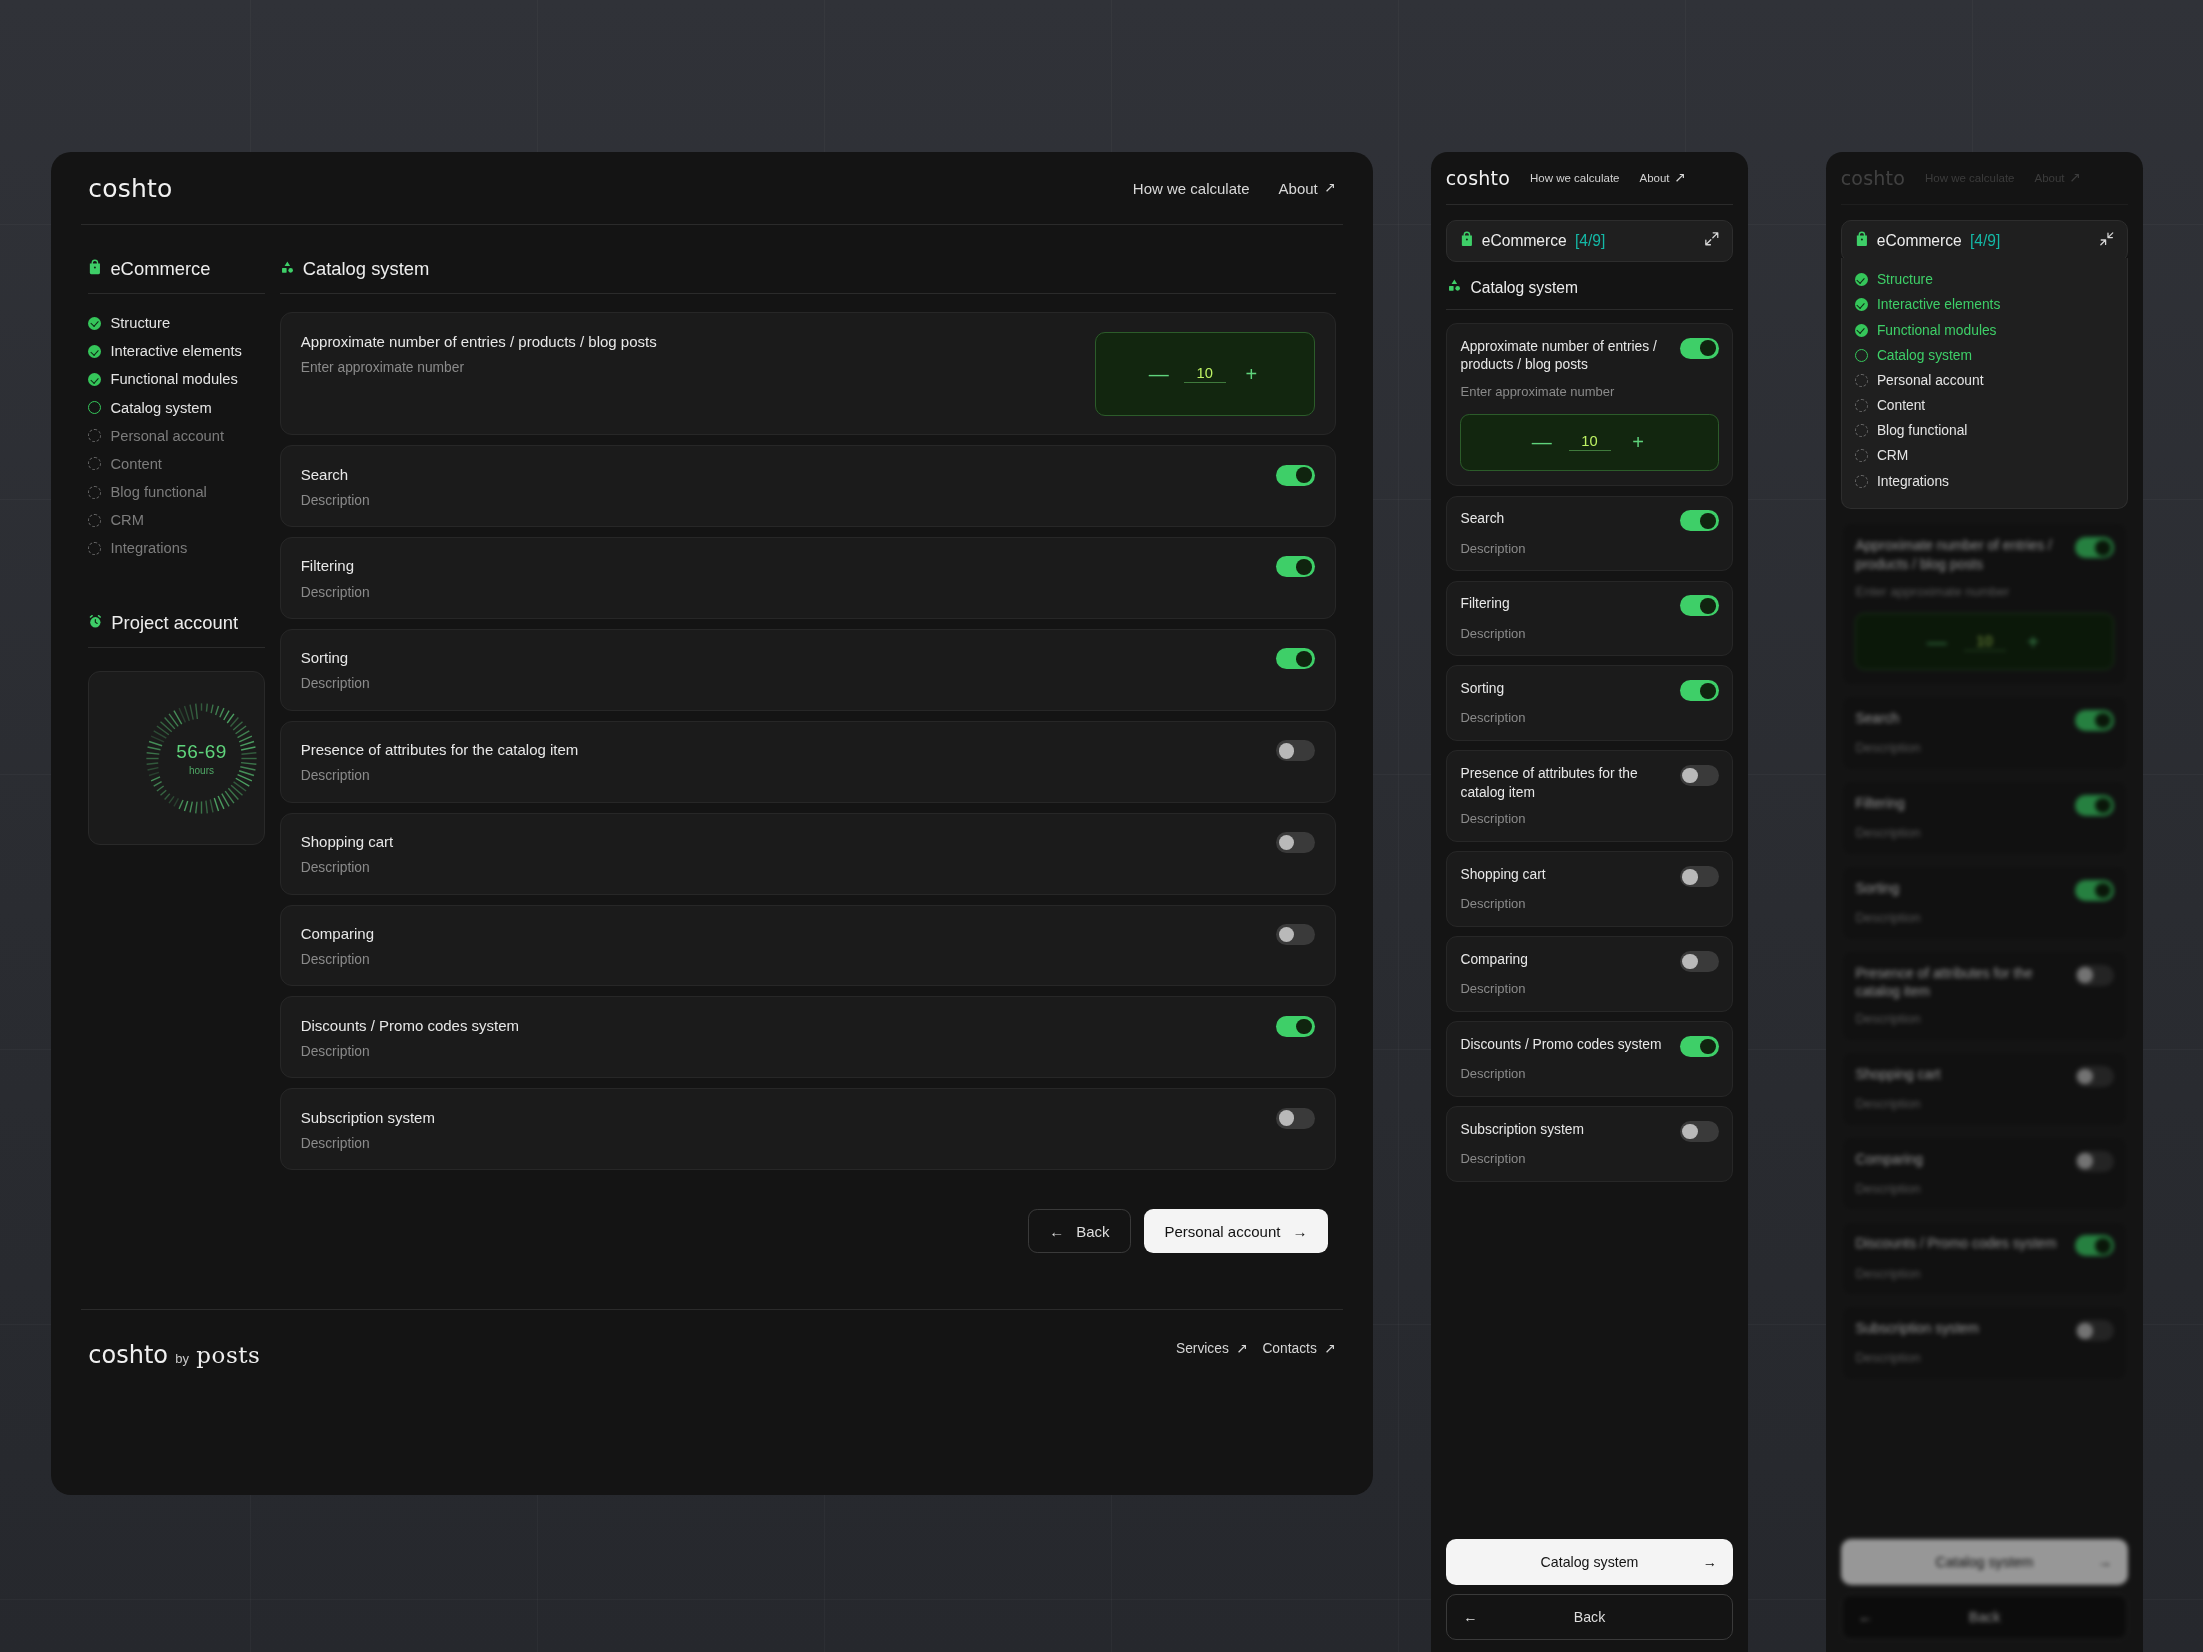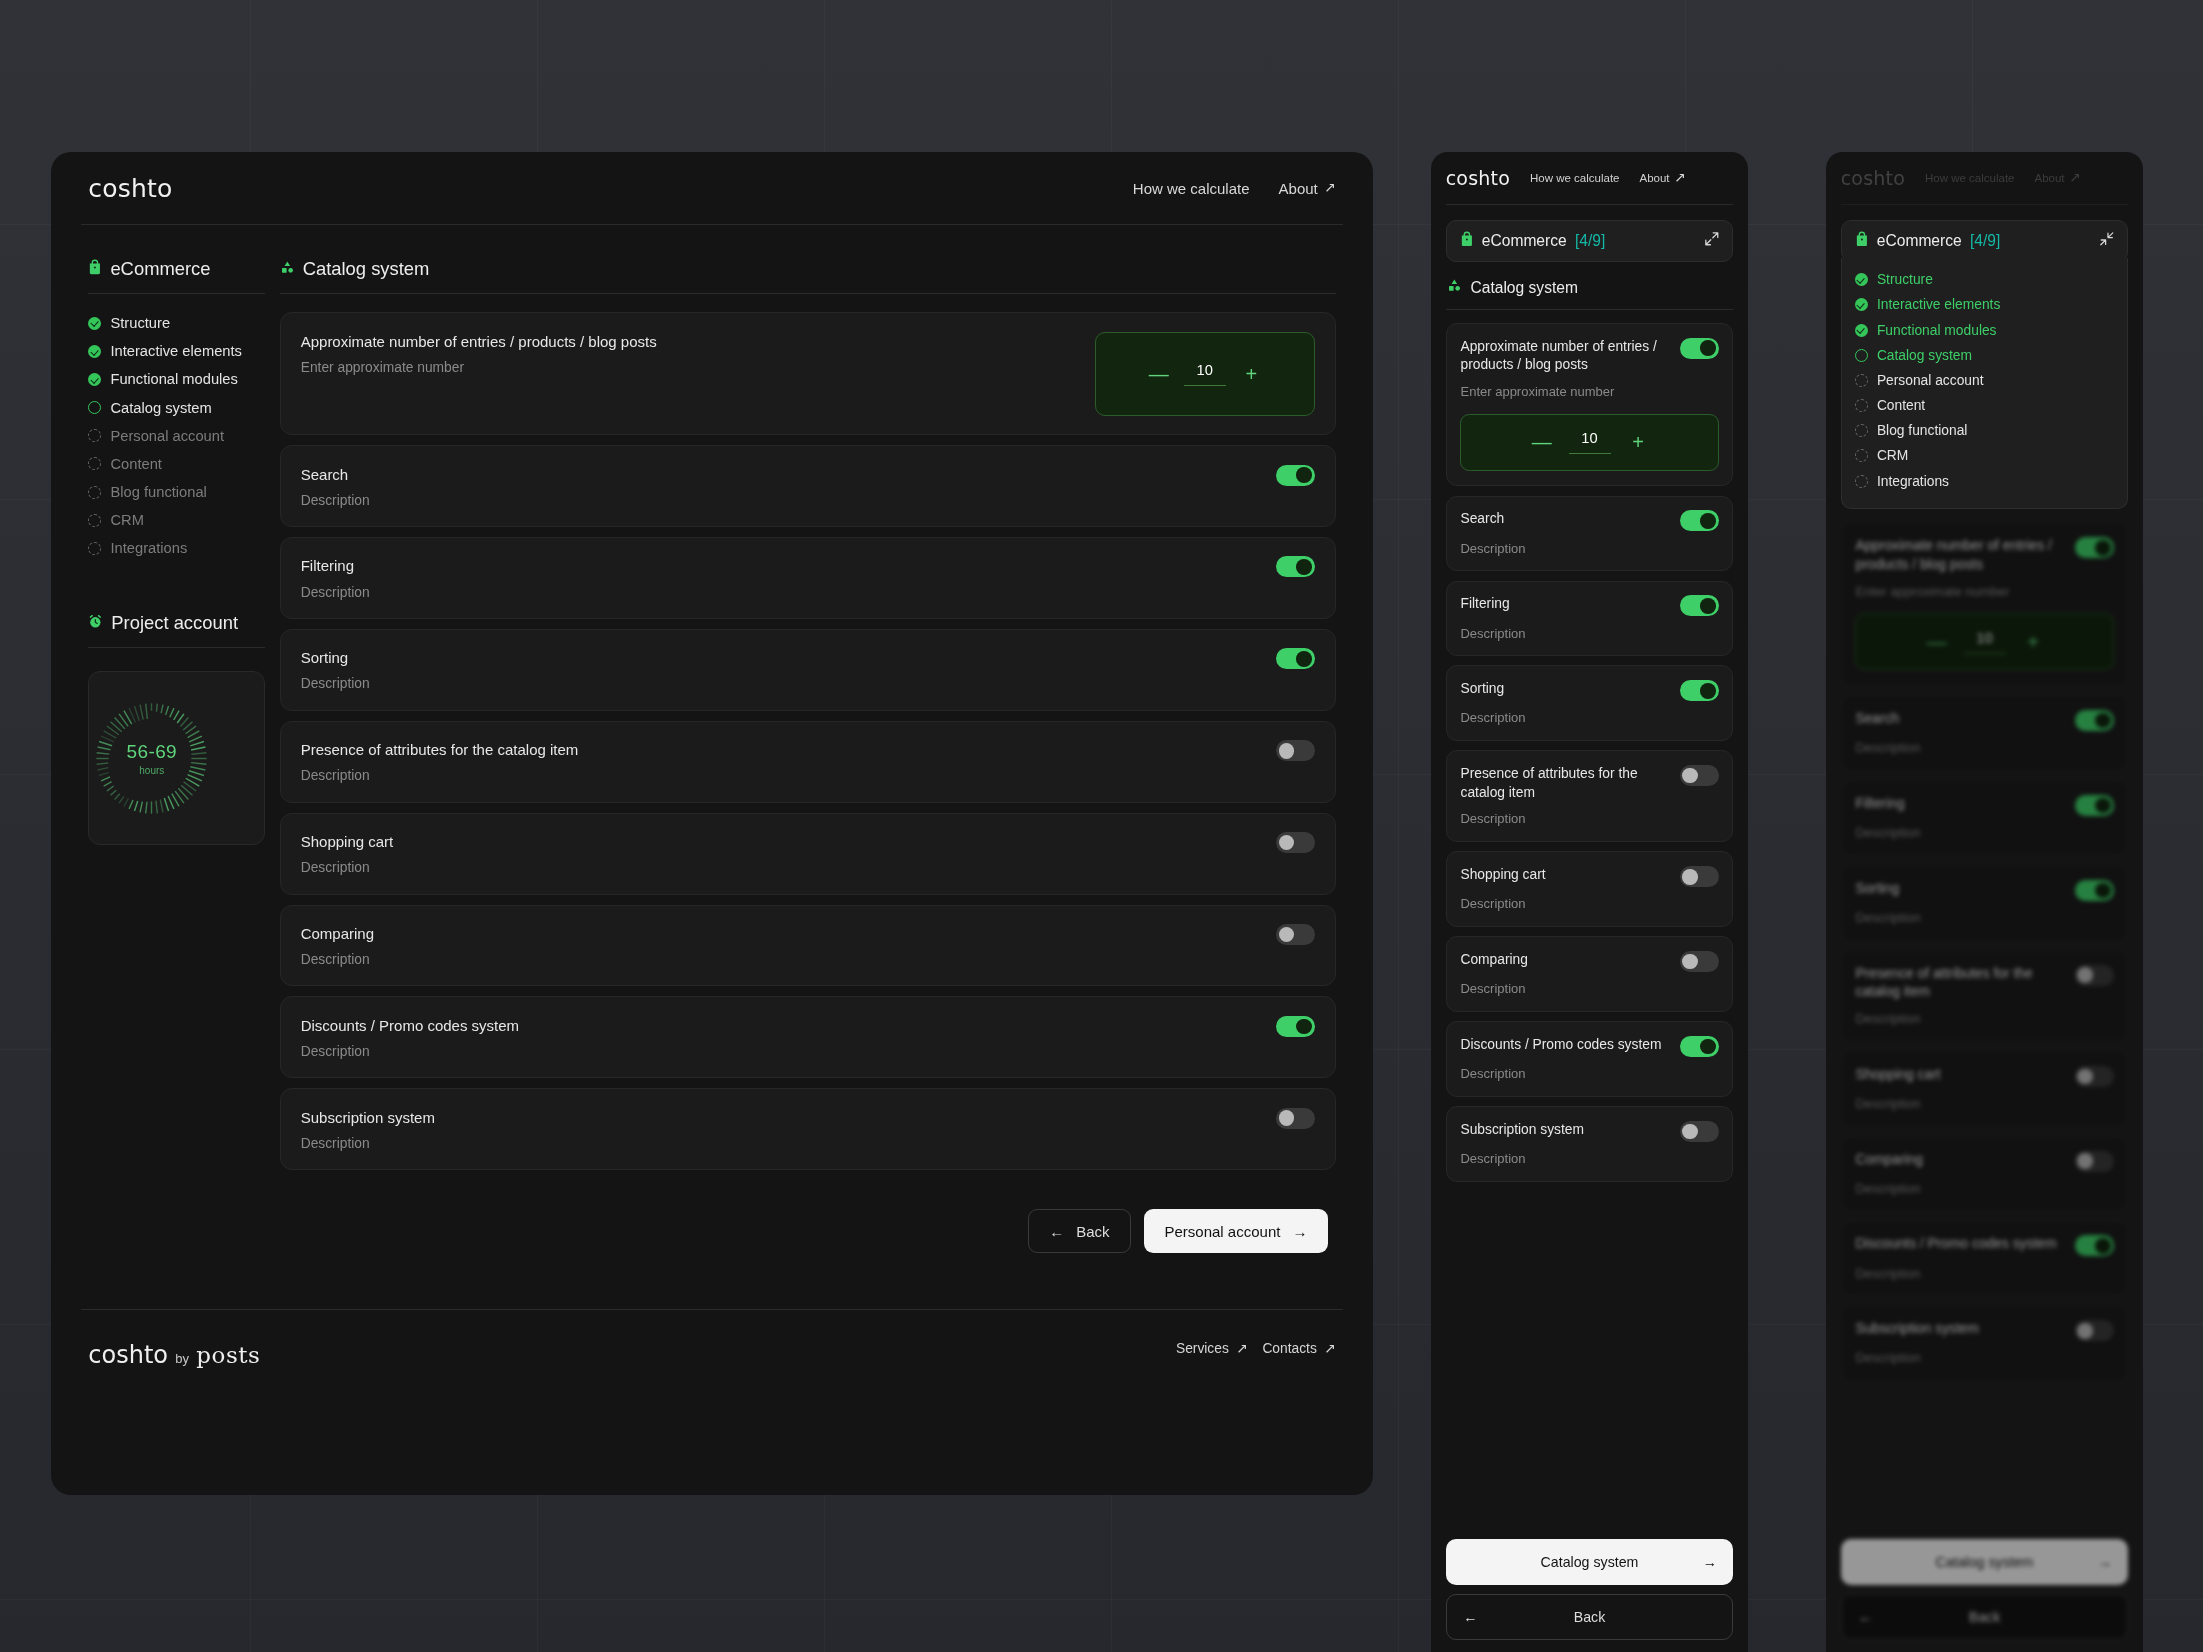--- a/index.html
+++ b/index.html
@@ -83,21 +83,21 @@
     transform: rotate(42deg);
   }
   .ic-ring { border: 1.6px solid #35c65a; background: transparent; }
   .ic-dash { border: 1.5px dashed #6a6a6a; background: transparent; }
 
   .dur-block { margin-top: 51px; }
   .dur-card {
     margin-top: 23px;
     height: 174px; border-radius: 12px;
     background: #1b1b1b; border: 0.9px solid #292929;
-    display: flex; align-items: center; justify-content: flex-start;
+    display: flex; align-items: center; justify-content: flex-end;
   }
   .gauge { position: relative; width: 125px; height: 125px; }
   .gauge svg { position:absolute; inset:0; }
   .gauge-txt {
     position: absolute; inset: 0; display:flex; flex-direction:column;
     align-items:center; justify-content:center; gap: 1.8px;
   }
   .gauge-val { color:#5fd47c; font-size: 19px; letter-spacing: 0.4px; }
   .gauge-unit { color:#4fa866; font-size: 10px; }
 
@@ -115,22 +115,22 @@
   .row-title { color: #e8e8e8; font-size: 15px; line-height: 1.32; max-width: 514px; }
   .row-desc { color: #8a8a8a; font-size: 13.8px; margin-top: 8.3px; }
 
   .stepper {
     background: #12260f; border: 0.9px solid #2c5c2a; border-radius: 10px;
     width: 220px; height: 84px; flex: 0 0 220px;
     display: flex; align-items: center; justify-content: center; gap: 16.5px;
   }
   .stp-btn { color:#5fd47c; font-size: 20px; line-height: 1; cursor: pointer; user-select:none; width:18.4px; text-align:center;}
   .stp-val {
-    color:#ffffff; font-size: 14.7px; min-width: 42px; text-align:center;
-    border-bottom: 0.9px solid #3f7a3c; padding-bottom: 7px;
+    color:#bef264; font-size: 14.7px; min-width: 42px; text-align:center;
+    border-bottom: 0.9px solid #3f7a3c; padding-bottom: 1px;
   }
 
   .toggle { width: 39px; height: 21px; border-radius: 11px; position: relative; flex:0 0 39px; cursor:pointer; }
   .toggle.on { background: #3ecf68; }
   .toggle.off { background: #3a3a3a; }
   .toggle .knob { position:absolute; top:2.8px; width:15.6px; height:15.6px; border-radius:50%; }
   .toggle.on .knob { right:2.8px; background:#10240f; }
   .toggle.off .knob { left:2.8px; background:#b9b9b9; }
 
   .dk-actions {

